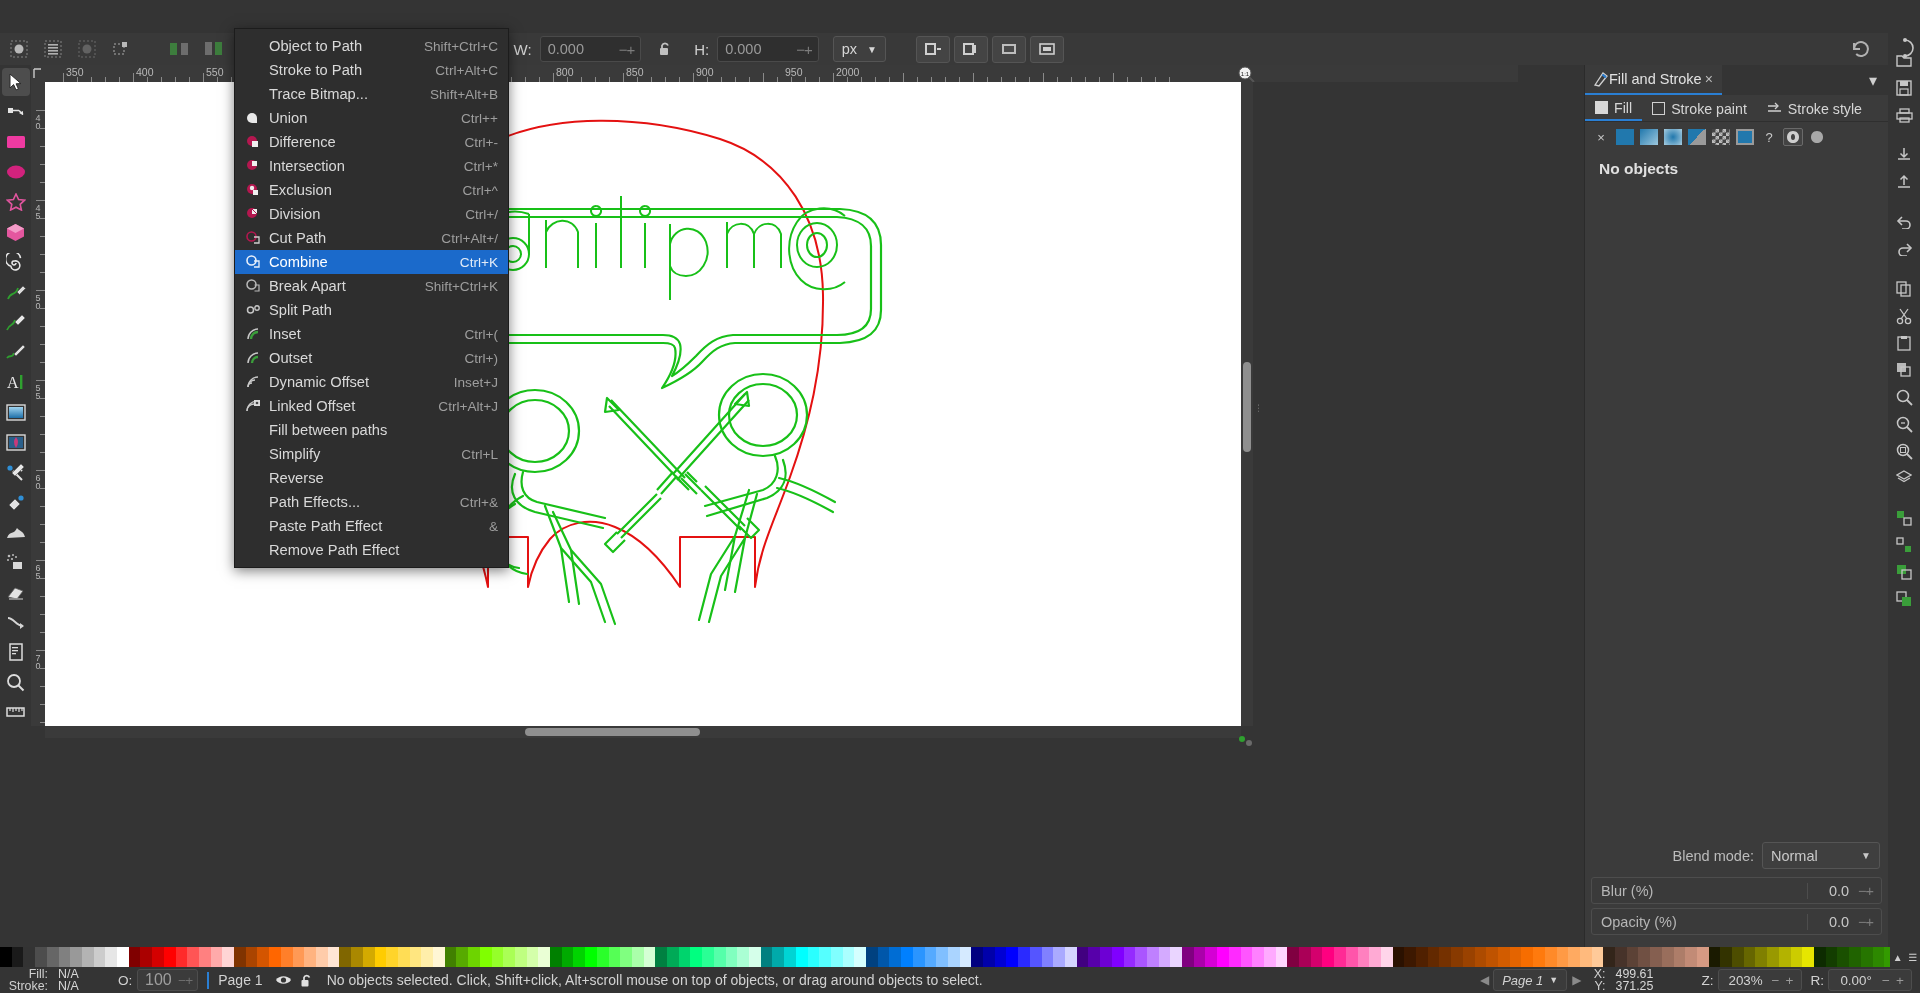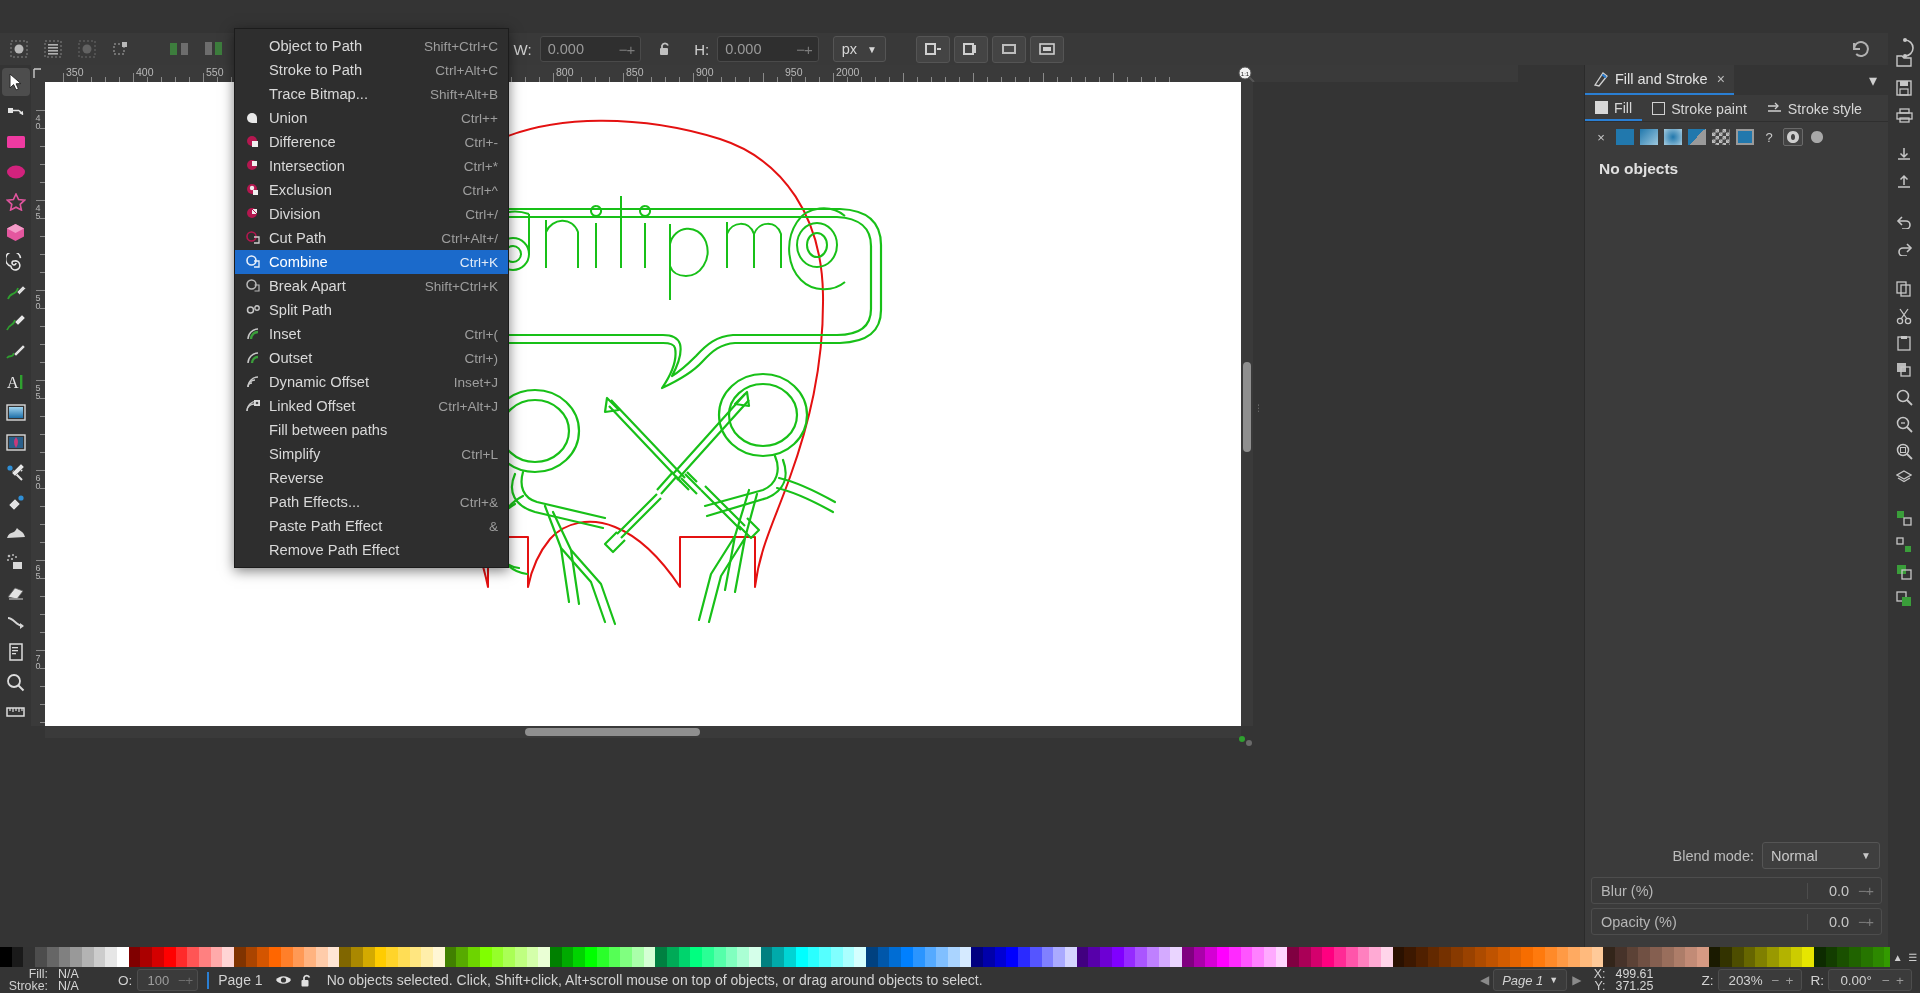--- a/index.html
+++ b/index.html
@@ -112,21 +112,21 @@
   .ditem .dkey { color: #9e9e9e; font-size: 13.6px; padding-left: 12px; }
   .ditem.hl .dkey { color: #e4ecf7; }
 
   
   .dock {
     position: absolute; right: 32px; top: 65px; width: 304px; bottom: 46px;
     background: #3b3b3b; border-left: 1px solid #2b2b2b;
   }
   .dock-tabs { display: flex; align-items: stretch; height: 30px; background: #343434; }
   .dock-tab {
-    display: flex; align-items: center; gap: 6px; padding: 0 9px; font-size: 14.5px;
+    display: flex; align-items: center; padding: 0 9px; font-size: 14.5px;
     background: #3b3b3b; border-bottom: 2px solid #2a7fd4; color: #e2e2e2;
   }
   .dock-tab .x { color: #bdbdbd; font-size: 14px; padding-left: 3px; }
   .dock-tabs .filler { flex: 1; background: #343434; }
   .dock-tabs .chev { width: 30px; display: flex; align-items: center; justify-content: center; color: #cfcfcf; background:#343434; }
 
   .fs-tabs { display: flex; height: 26px; border-bottom: 1px solid #2f2f2f; margin-top:1px;}
   .fs-tab { display: flex; align-items: center; gap: 6px; padding: 0 10px; font-size: 14.2px; color: #d6d6d6; }
   .fs-tab.sel { border-bottom: 2px solid #2a7fd4; }
   .sw { width: 13px; height: 13px; display:inline-block; }
@@ -182,21 +182,21 @@
   
   .status {
     position: absolute; left: 0; bottom: 0; width: 1920px; height: 26px;
     background: #343434; display: flex; align-items: center; font-size: 13.6px; color: #d2d2d2;
   }
   .fsblock { width: 118px; font-size: 12.4px; line-height: 12.5px; padding-left: 6px; }
   .fsblock .r { display: flex; }
   .fsblock .k { width: 52px; text-align: right; padding-right: 10px; color: #d0d0d0; }
   .fsblock .v { color: #d8d8d8; }
   .obox { display: flex; align-items: center; height: 22px; background: #3b3b3b; border: 1px solid #4d4d4d; border-radius: 3px; }
-  .obox .v { width: 40px; text-align: center; color: #9e9e9e; font-size: 13px; }
+  .obox .v { width: 40px; text-align: center; color: #9e9e9e; font-size: 16px; }
   .obox .pm { color: #6f6f6f; padding-right: 5px; letter-spacing: -1px; }
   .zbox { display: flex; align-items: center; height: 22px; background: #3b3b3b; border: 1px solid #4d4d4d; border-radius: 3px; padding: 0 4px; }
   .pagebox { display:flex; align-items:center; gap:6px; height:22px; background:#3b3b3b;border:1px solid #4d4d4d;
      border-radius:3px; padding:0 8px; font-size:13px; font-style:italic; }
   .vline { width: 2px; height: 17px; background: #2a7fd4; margin: 0 9px; }
 
   svg { display: block; }
 </style>
 </head>
 <body>

